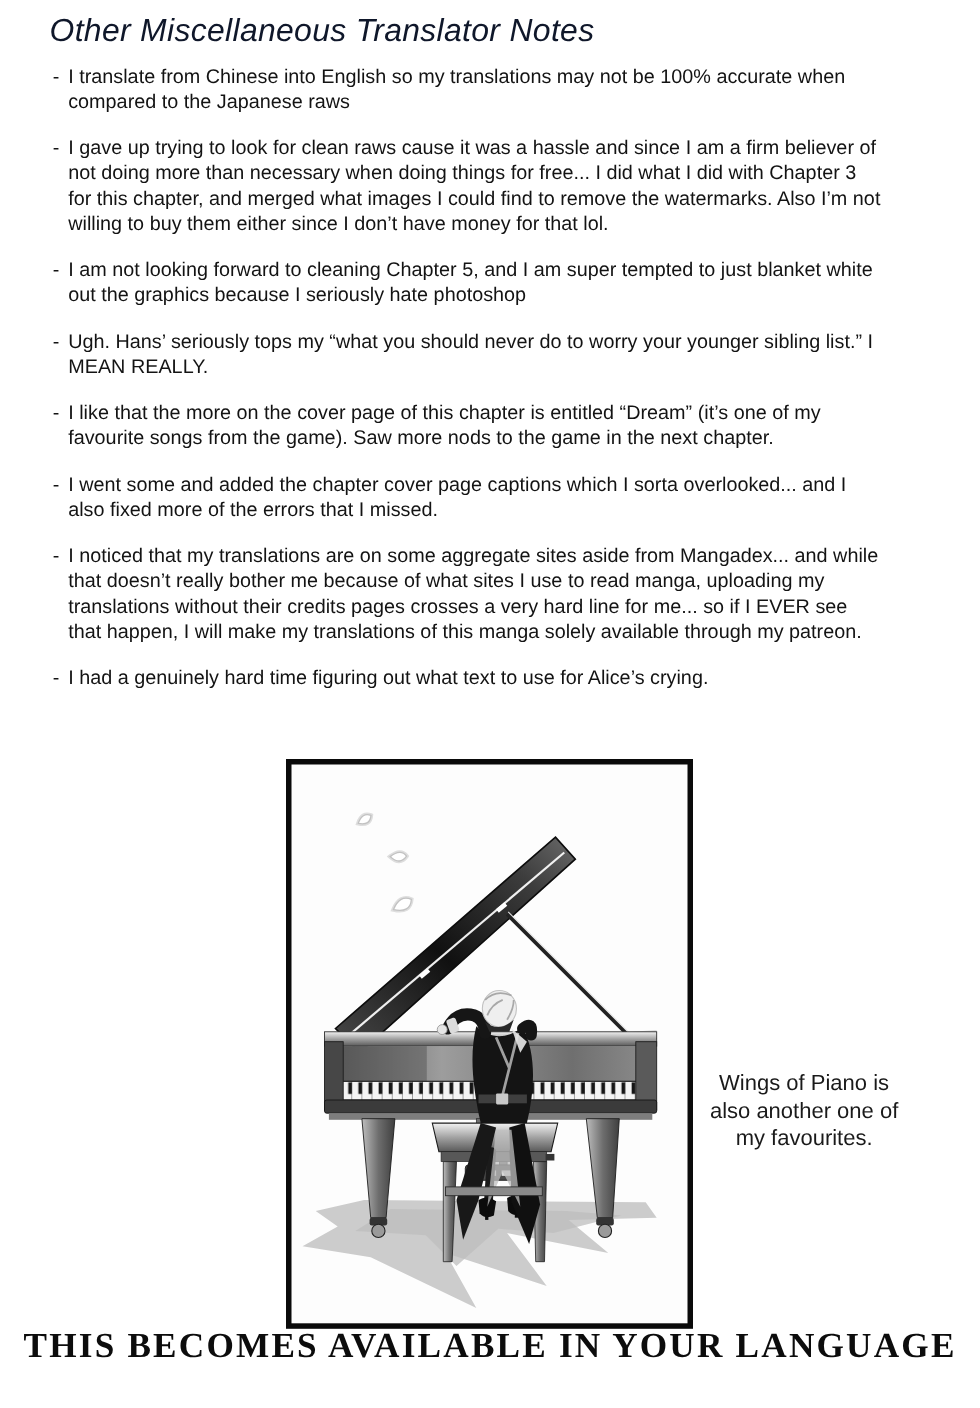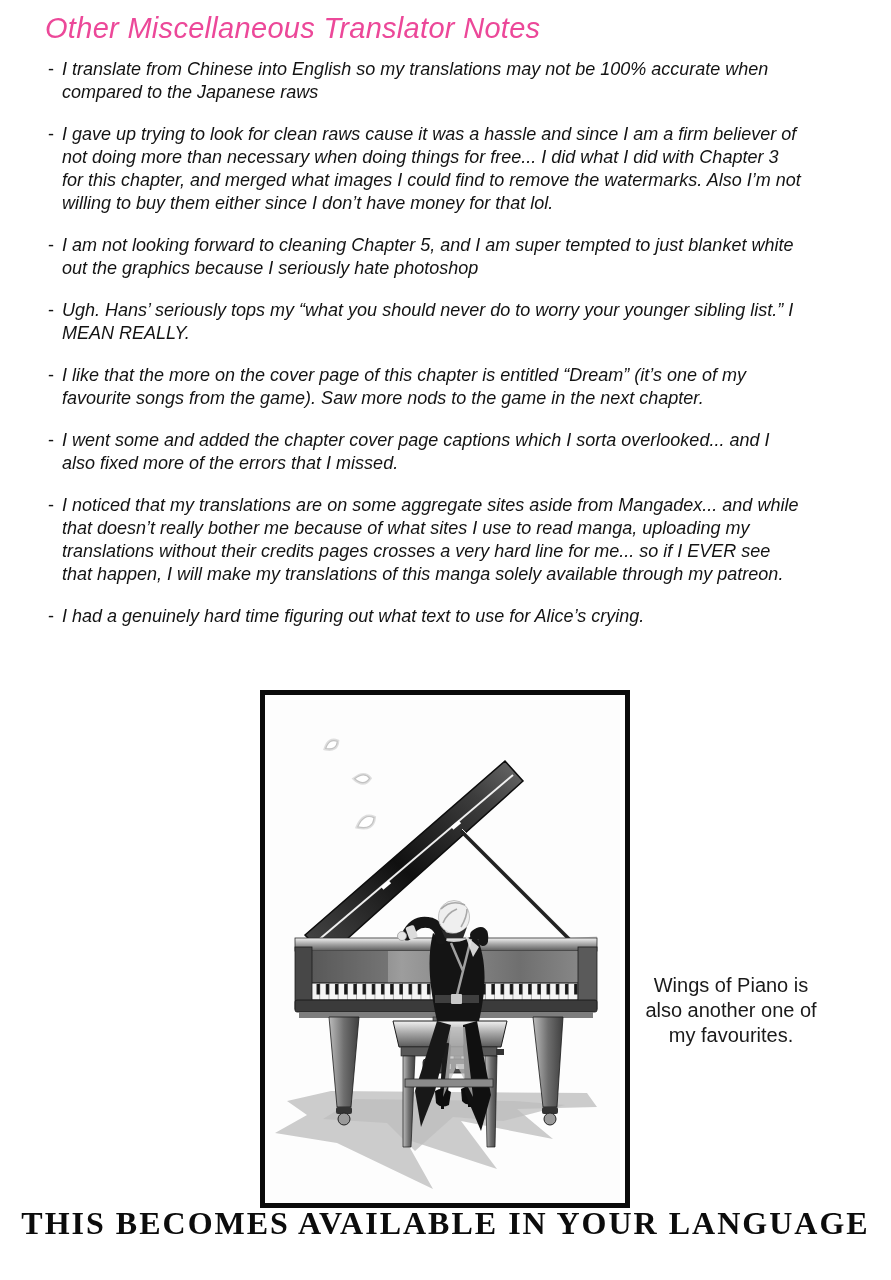--- a/index.html
+++ b/index.html
@@ -16,21 +16,21 @@
 
   
   .page-title {
     position: absolute;
     top: 12px;
     left: 45px;
     font-size: 29px;
     font-style: italic;
     font-weight: 500;
     letter-spacing: 0.3px;
-    color: #ec4899;
+    color: #0f172a;
   }
 
   
   .notes {
     position: absolute;
     top: 58px;
     left: 48px;
     width: 790px;
   }
   .note {
@@ -40,21 +40,20 @@
     line-height: 23px;
     color: #131313;
   }
   .note .marker {
     flex: 0 0 14px;
     width: 14px;
   }
   .note .text {
     flex: 1 1 auto;
     max-width: 742px;
-    font-style: italic;
   }
 
   
   .art-wrap {
     position: absolute;
     top: 686px;
     left: 0;
     width: 791px;
     height: 524px;
   }

